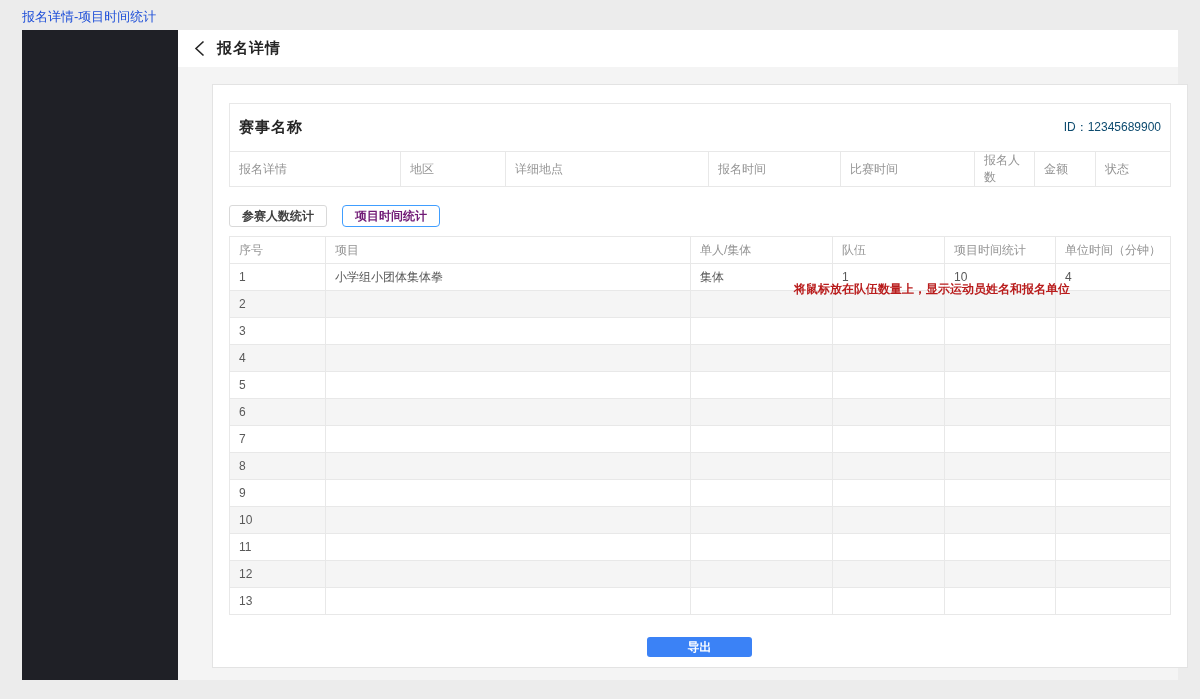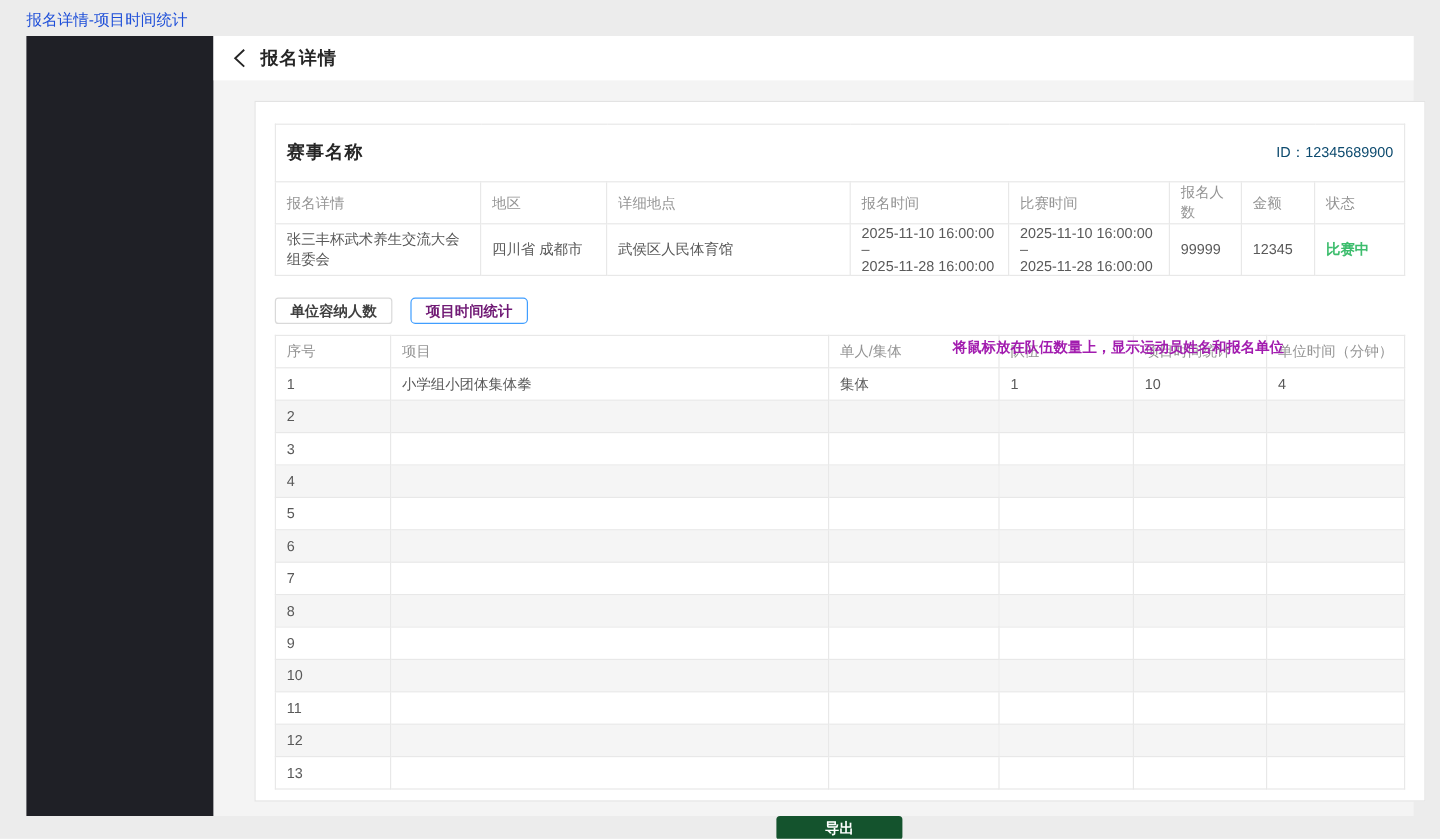--- a/index.html
+++ b/index.html
@@ -66,28 +66,28 @@
   }
   .tab-btn.active { color: #701a75; border-color: #409eff; border-radius: 4px; }
   
   .project-table { margin-top: 9px; }
   .project-table thead tr { height: 27px; }
   .project-table tbody tr { height: 27px; }
   .project-table tbody tr:nth-child(even) { background: #f5f5f5; }
   
   .annotation {
     position: absolute; left: 581px; top: 196px;
-    font-size: 12px; font-weight: bold; color: #a21caf;
+    font-size: 12px; font-weight: bold; color: #b91c1c;
     white-space: nowrap; pointer-events: none;
   }
   
   .export-row { margin-top: 22px; display: flex; justify-content: center; width: 941px; }
   .export-btn {
     width: 105px; height: 20px;
-    background: #14532d; color: #fff; border: none; border-radius: 3px;
+    background: #3b82f6; color: #fff; border: none; border-radius: 3px;
     font-size: 12px; font-weight: bold; font-family: inherit;
     cursor: pointer; line-height: 20px;
   }
 </style>
 </head>
 <body>
 
 <div class="window-title">报名详情-项目时间统计</div>
 
 <div class="sidebar"></div>
@@ -127,37 +127,25 @@
         <tr id="event-head-row">
             <th>报名详情</th>
             <th>地区</th>
             <th>详细地点</th>
             <th>报名时间</th>
             <th>比赛时间</th>
             <th>报名人数</th>
             <th>金额</th>
             <th>状态</th>
           </tr>
-        <tr id="event-data-row" class="data-row">
-            <td>张三丰杯武术养生交流大会组委会</td>
-            <td>四川省 成都市</td>
-            <td>武侯区人民体育馆</td>
-            <td class="time-cell">2025-11-10 16:00:00 –
-2025-11-28 16:00:00</td>
-            <td class="time-cell">2025-11-10 16:00:00 –
-2025-11-28 16:00:00</td>
-            <td>99999</td>
-            <td>12345</td>
-            <td class="status" style="color: rgb(61, 189, 109);">比赛中</td>
-          </tr>
       </tbody>
     </table>
 
     <div class="tabs">
-      <button class="tab-btn">单位容纳人数</button>
+      <button class="tab-btn">参赛人数统计</button>
       <button class="tab-btn active">项目时间统计</button>
     </div>
 
     <table class="project-table">
       <colgroup>
         <col style="width:96px">
           <col style="width:365px">
           <col style="width:142px">
         <col style="width:112px">
           <col style="width:111px">

